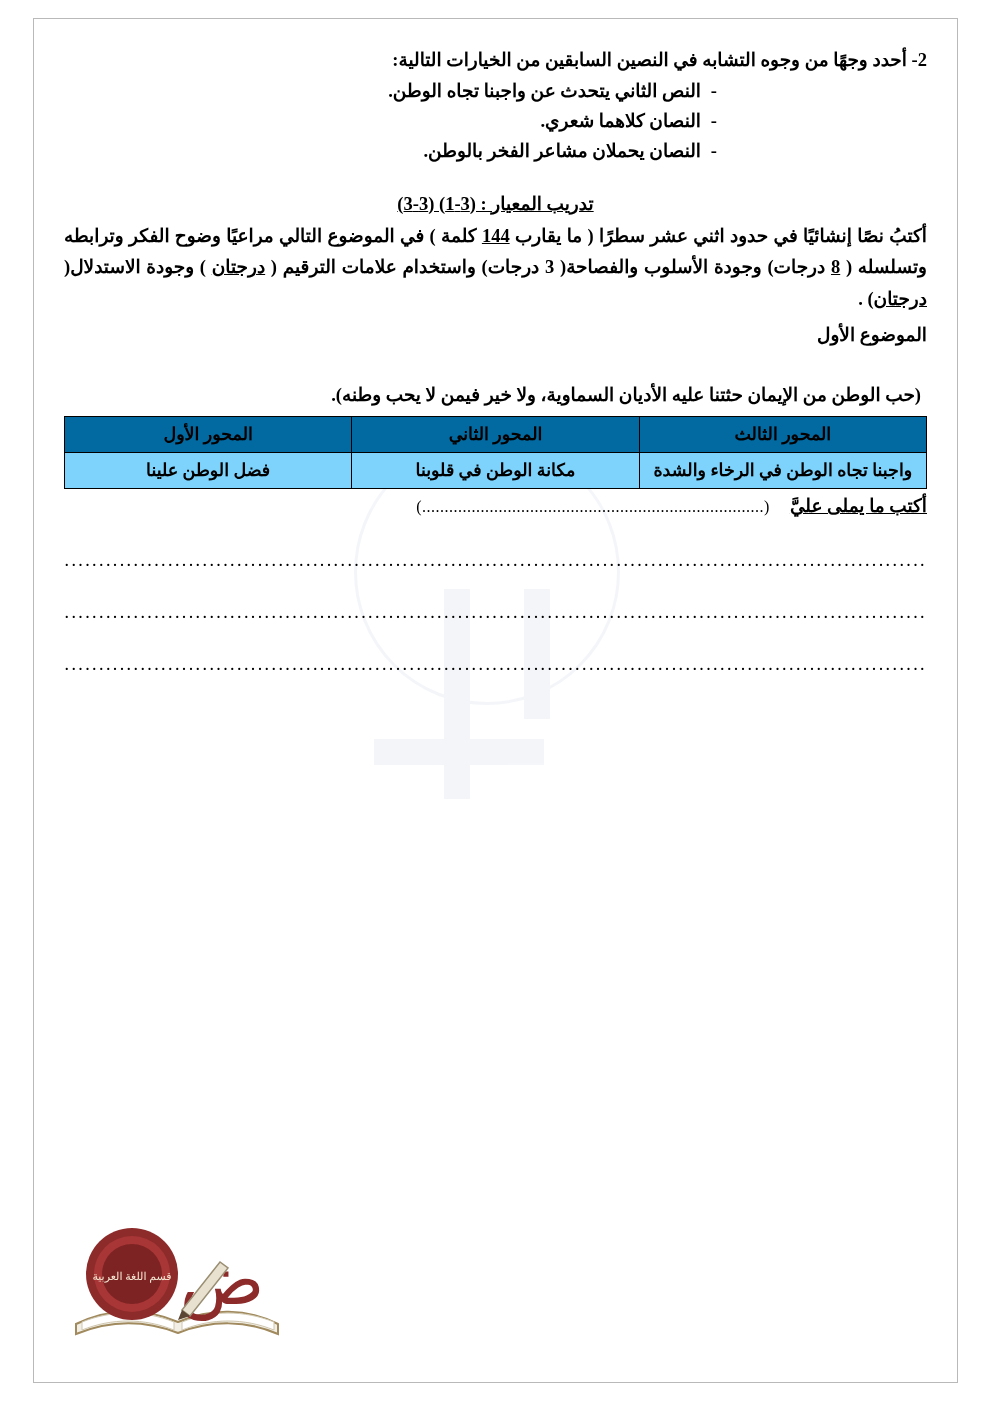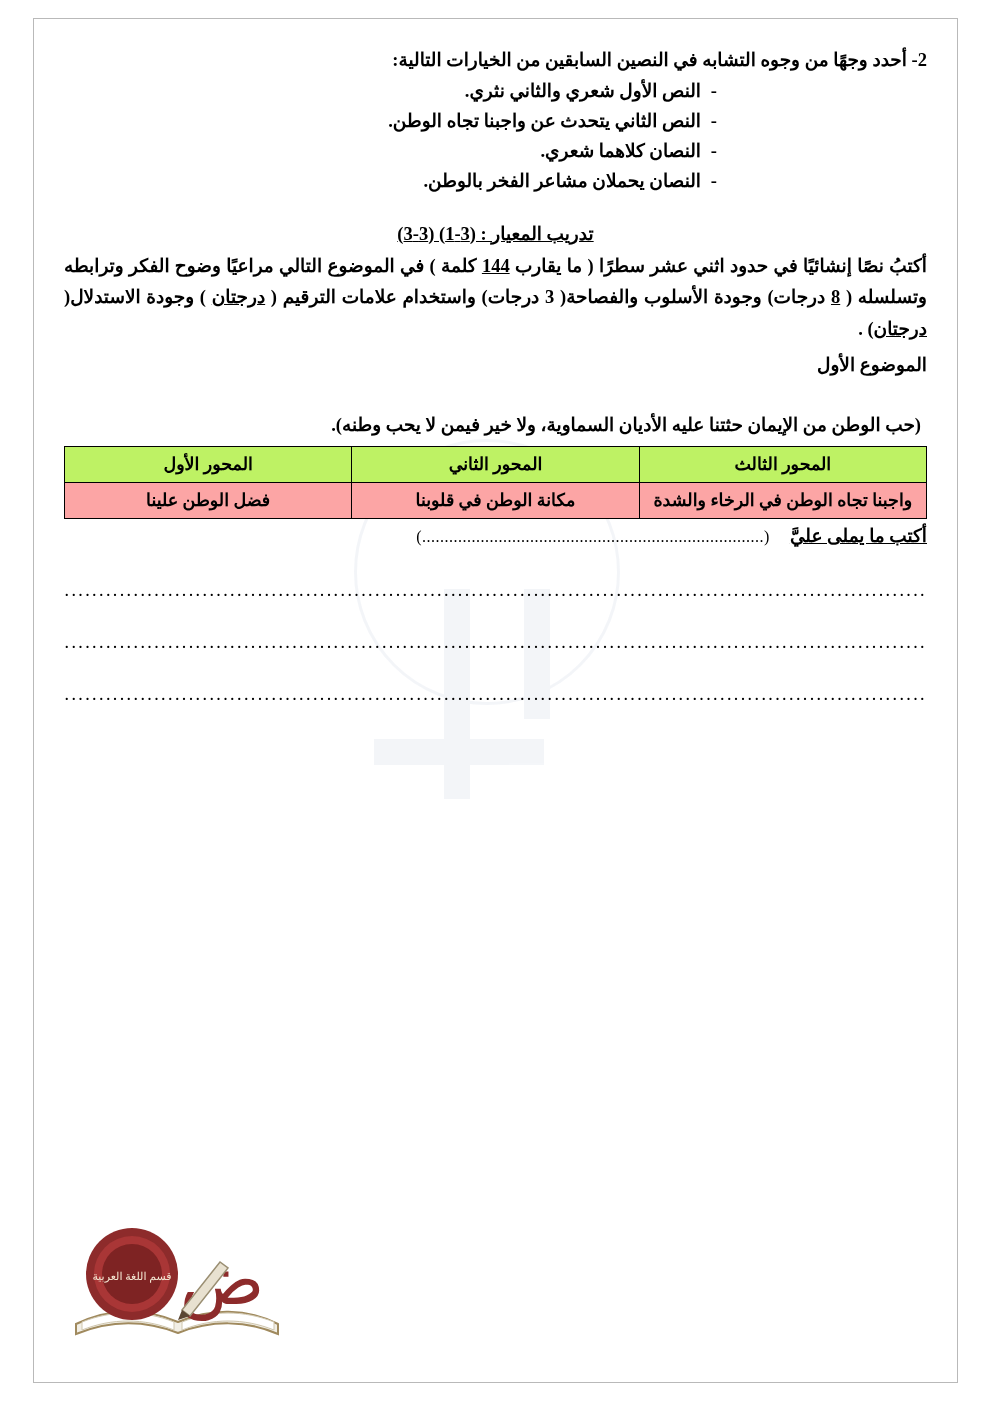--- a/index.html
+++ b/index.html
@@ -140,24 +140,24 @@
   }
   table.axes th, table.axes td {
     border: 1px solid #000000;
     text-align: center;
     font-size: 17.5px;
     font-weight: bold;
     padding: 4px 2px;
     height: 27px;
   }
   table.axes th {
-    background: #bef264;
+    background: #0369a1;
   }
   table.axes td {
-    background: #fca5a5;
+    background: #7dd3fc;
     font-weight: bold;
     margin-left: 40px;
   }
 
   .criterion2 {
     font-weight: bold;
     font-size: 18.5px;
     text-decoration: underline;
     text-align: center;
     margin-top: 82px;
@@ -217,21 +217,20 @@
   </div>
 
   <div class="content layer">
 
     <div class="q-line">
       <span>2-</span>
       <span>أحدد وجهًا من وجوه التشابه في النصين السابقين من الخيارات التالية:</span>
     </div>
 
     <ul class="opt-list">
-      <li class="opt-item"><span class="opt-dash">‑</span><span>النص الأول شعري والثاني نثري.</span></li>
       <li class="opt-item"><span class="opt-dash">‑</span><span>النص الثاني يتحدث عن واجبنا تجاه الوطن.</span></li>
       <li class="opt-item"><span class="opt-dash">‑</span><span>النصان كلاهما شعري.</span></li>
       <li class="opt-item"><span class="opt-dash">‑</span><span>النصان يحملان مشاعر الفخر بالوطن.</span></li>
     </ul>
 
     <div class="gap-24"></div>
 
     <div class="criterion">تدريب المعيار : (3-1)  (3-3)</div>
 
     <p class="para"><span>أكتبُ نصًا إنشائيًا في حدود اثني عشر سطرًا ( ما يقارب </span><span class="u">144</span><span> كلمة ) في  الموضوع التالي مراعيًا وضوح الفكر وترابطه وتسلسله ( </span><span class="u">8</span><span> درجات) وجودة الأسلوب والفصاحة( 3 درجات) واستخدام علامات الترقيم ( </span><span class="u">درجتان</span><span> ) وجودة الاستدلال( </span><span class="u">درجتان</span><span>) .</span></p>

